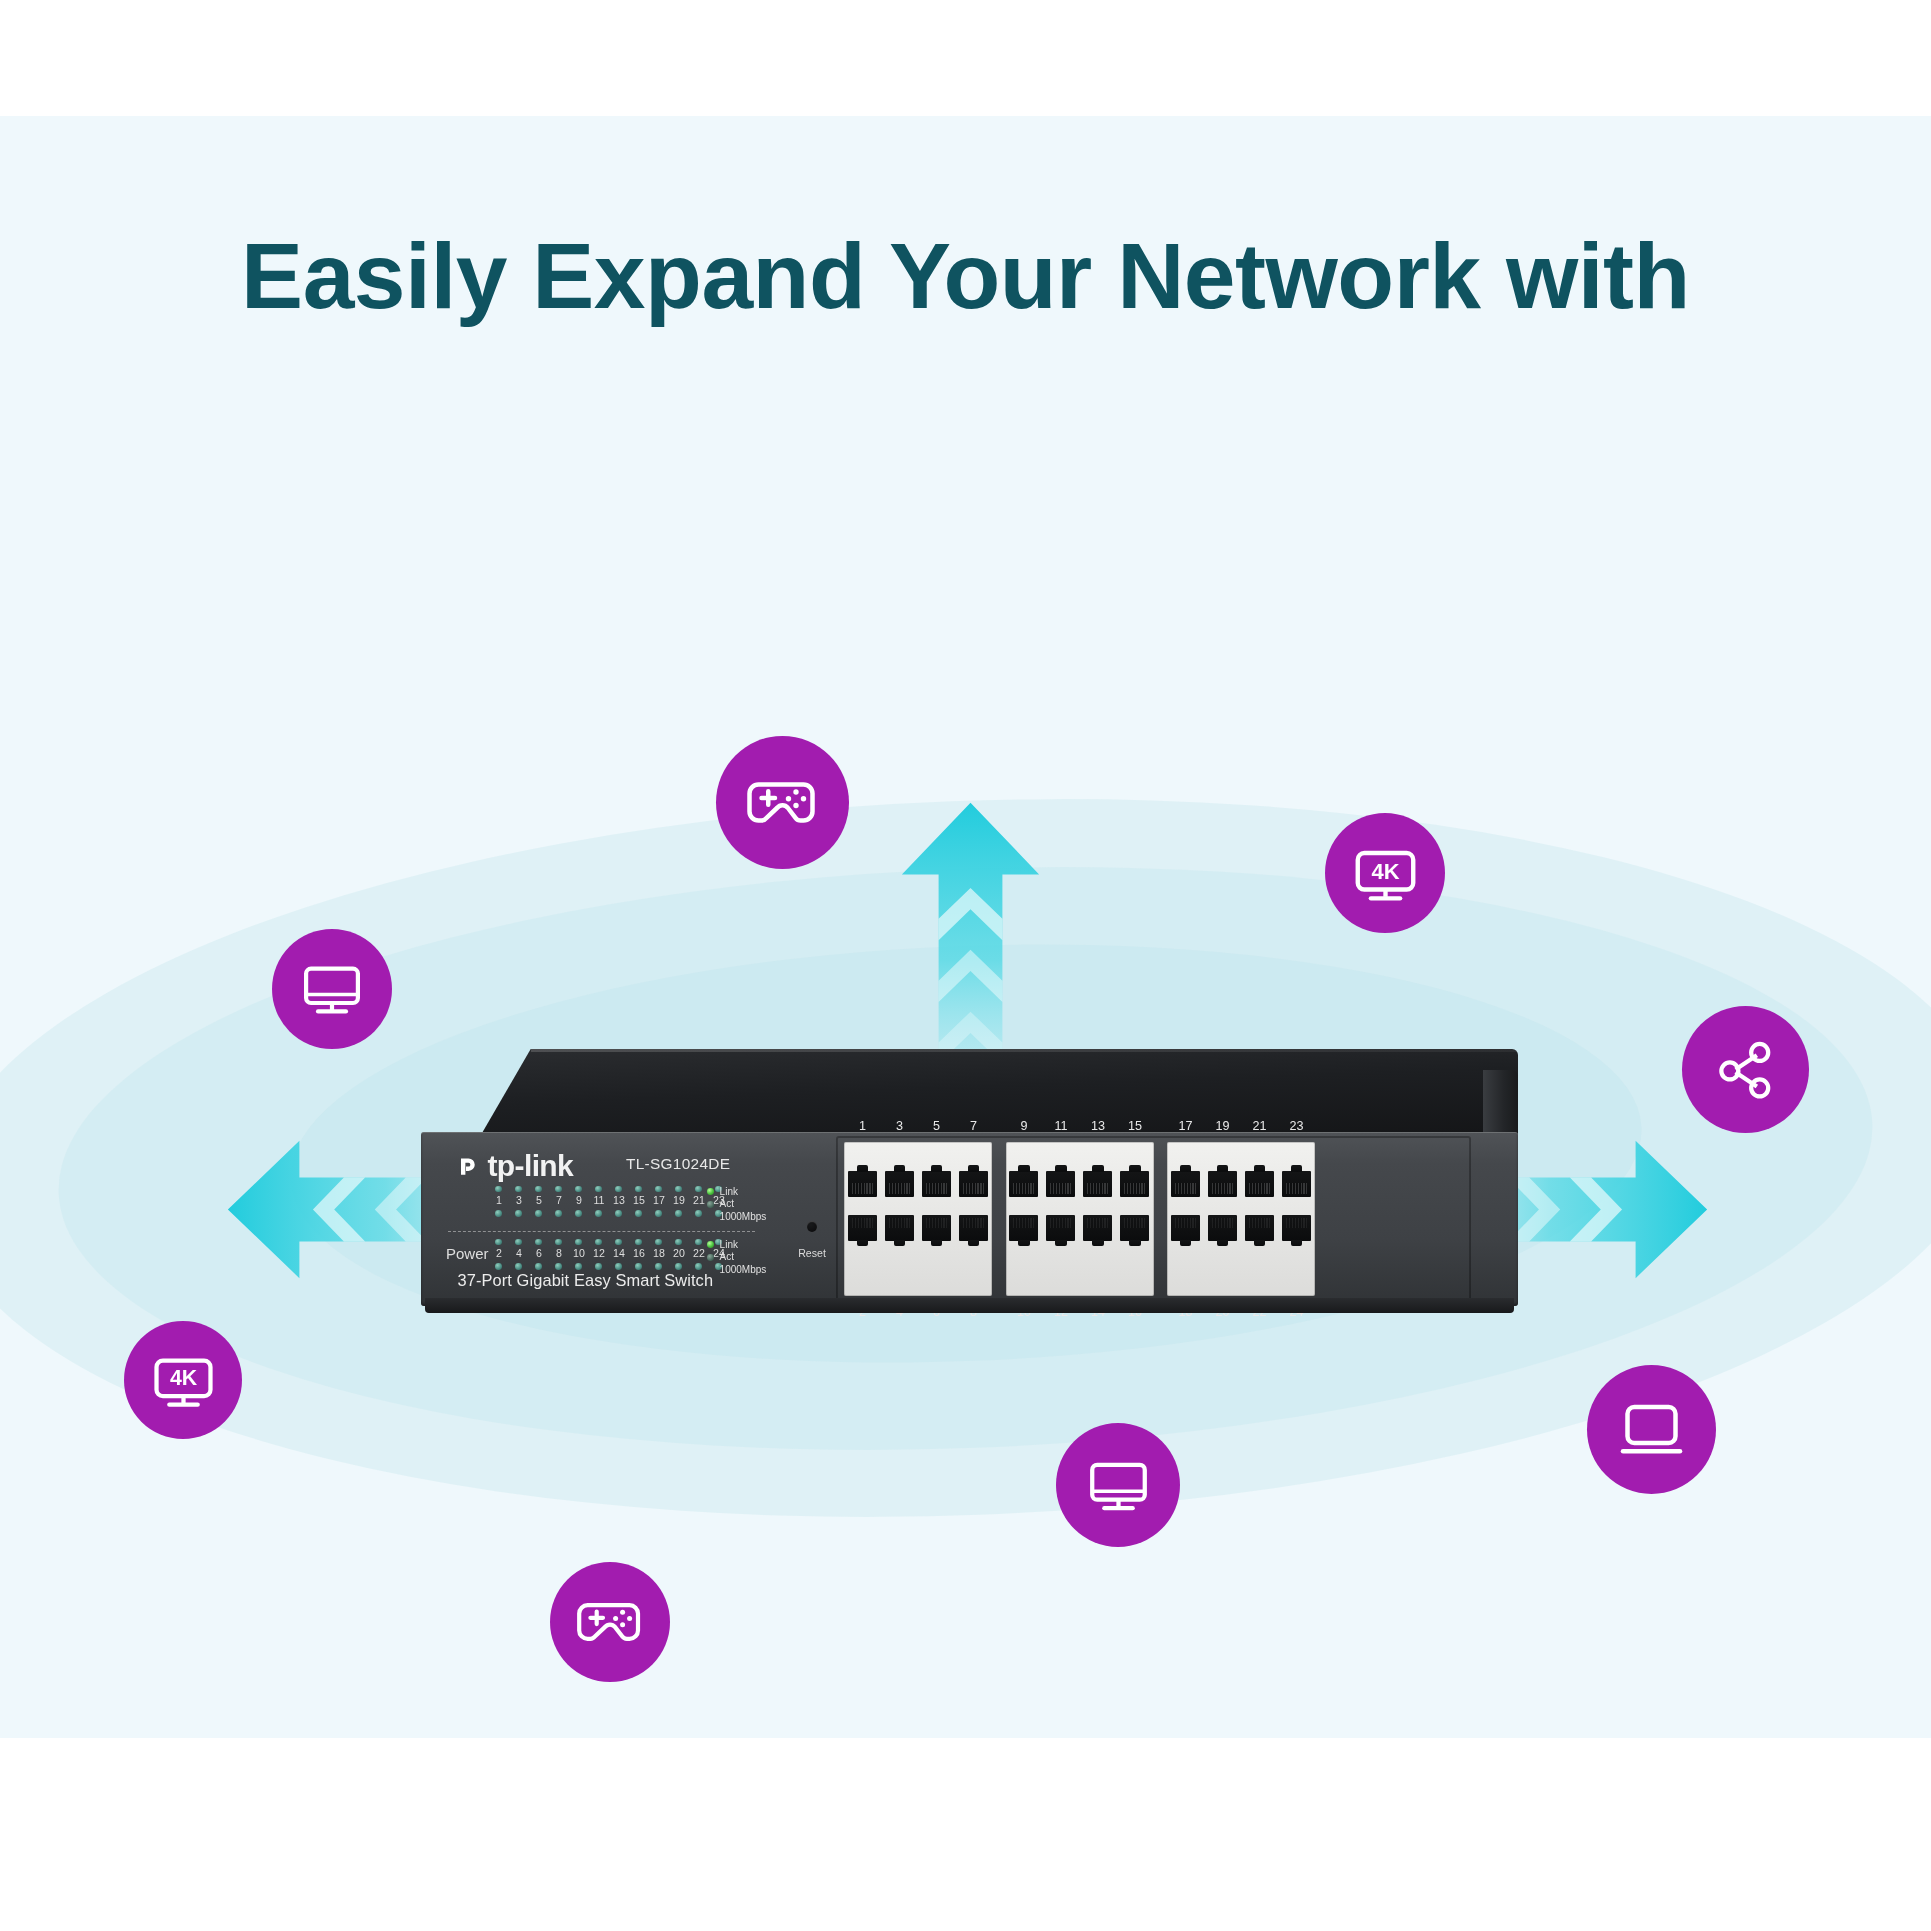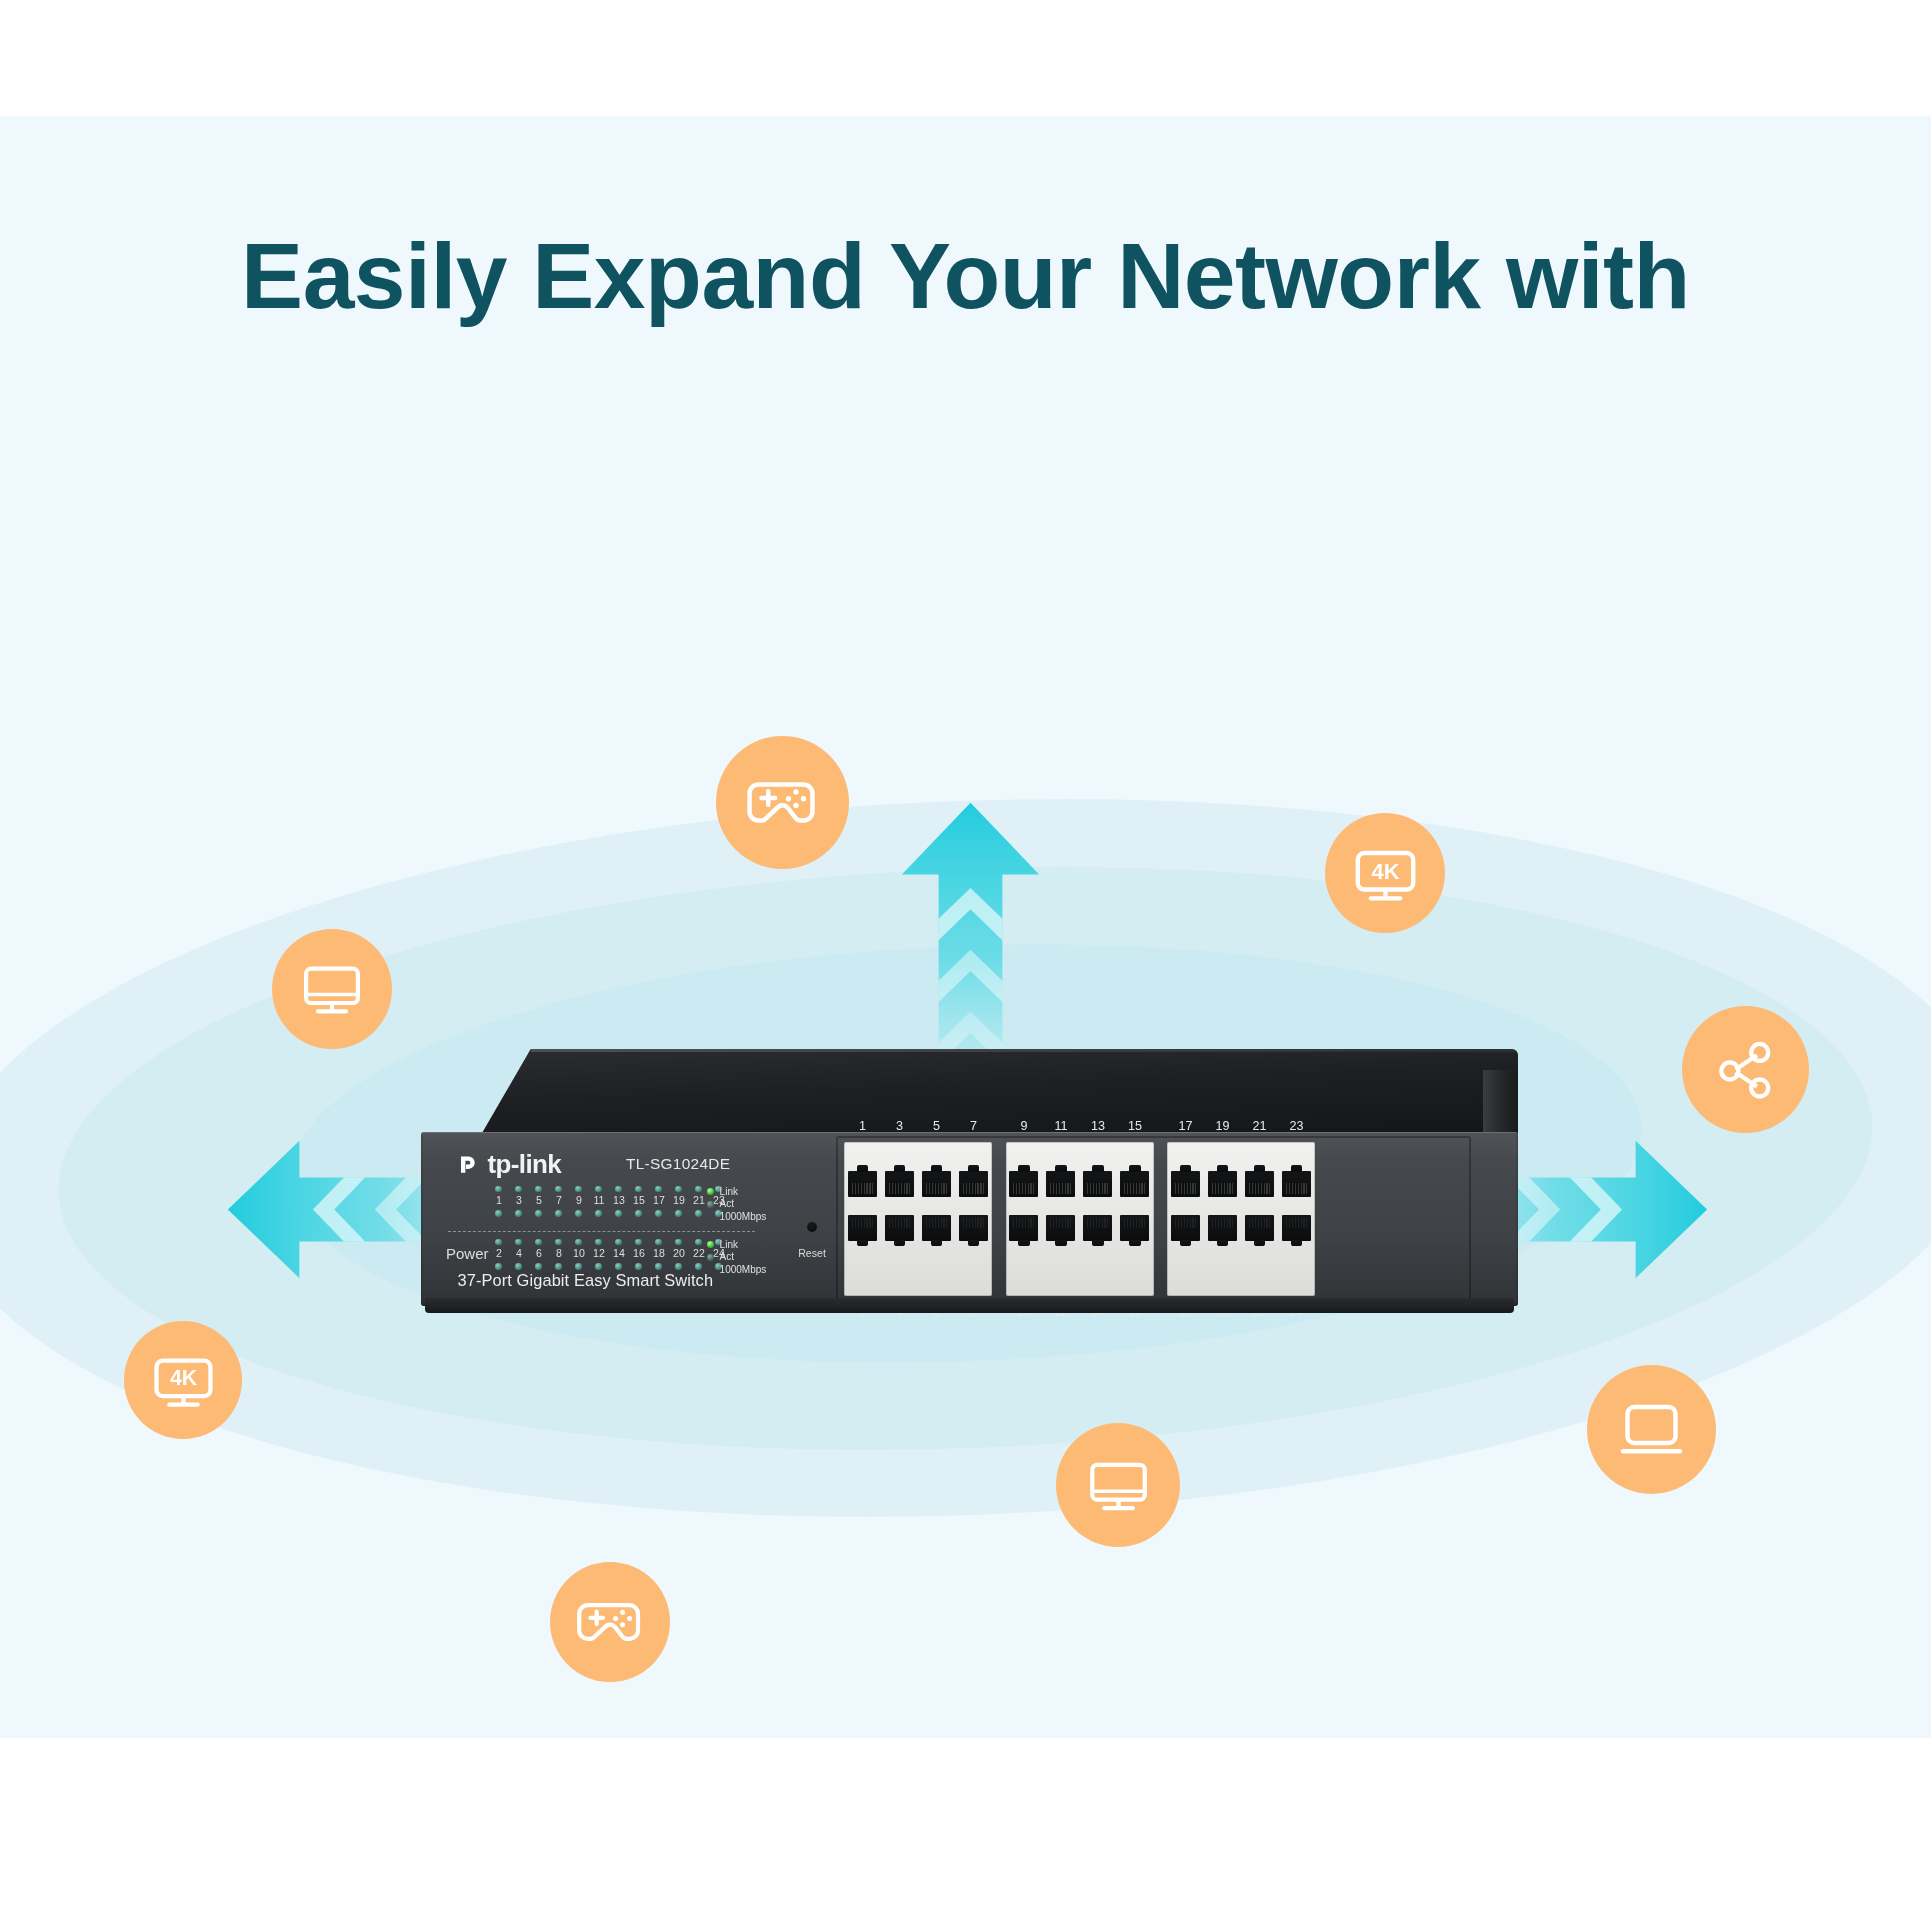--- a/index.html
+++ b/index.html
@@ -42,21 +42,21 @@
   }
   .headline .l2{display:block;}
 
   
   .arrow{position:absolute;}
   .arrow svg{display:block;overflow:visible;}
 
   
   .icon-circle{
     position:absolute;border-radius:50%;
-    background:#fdba74;
+    background:#a21caf;
     display:flex;align-items:center;justify-content:center;
   }
   .icon-circle svg{display:block;}
   .fourk-text{
     font-family:"Liberation Sans", sans-serif;
     font-weight:700;fill:#ffffff;
   }
 
   
   .device{position:absolute;left:421px;top:1049px;width:1097px;height:280px;}
@@ -85,21 +85,21 @@
     position:absolute;right:0;top:21px;width:35px;height:236px;
     background:linear-gradient(90deg,#3a3d41,#232528 60%,#191a1c);
     border-radius:0 5.8px 4.8px 0;
   }
 
   
   .panel{position:absolute;left:23px;top:11.6px;width:315px;height:151px;}
   .tplogo{position:absolute;left:11.6px;top:5.8px;display:flex;align-items:center;gap:6.8px;}
   .tplogo svg{display:block;}
   .tplogo .word{
-    color:#f2f2f2;font-size:26px;font-weight:700;letter-spacing:-0.6px;
+    color:#f2f2f2;font-size:30px;font-weight:700;letter-spacing:-0.6px;
   }
   .model{
     position:absolute;left:182px;top:11.6px;
     color:#e8e8e8;font-size:15.4px;letter-spacing:0.3px;
   }
   .led-block{position:absolute;left:3.9px;top:44px;width:307px;}
   .led-row{display:flex;align-items:center;gap:0;}
   .led{
     width:6.8px;height:6.8px;border-radius:50%;
     background:radial-gradient(circle at 35% 32%, #9fe6d2 0%, #4f9e92 55%, #2d5f59 100%);

